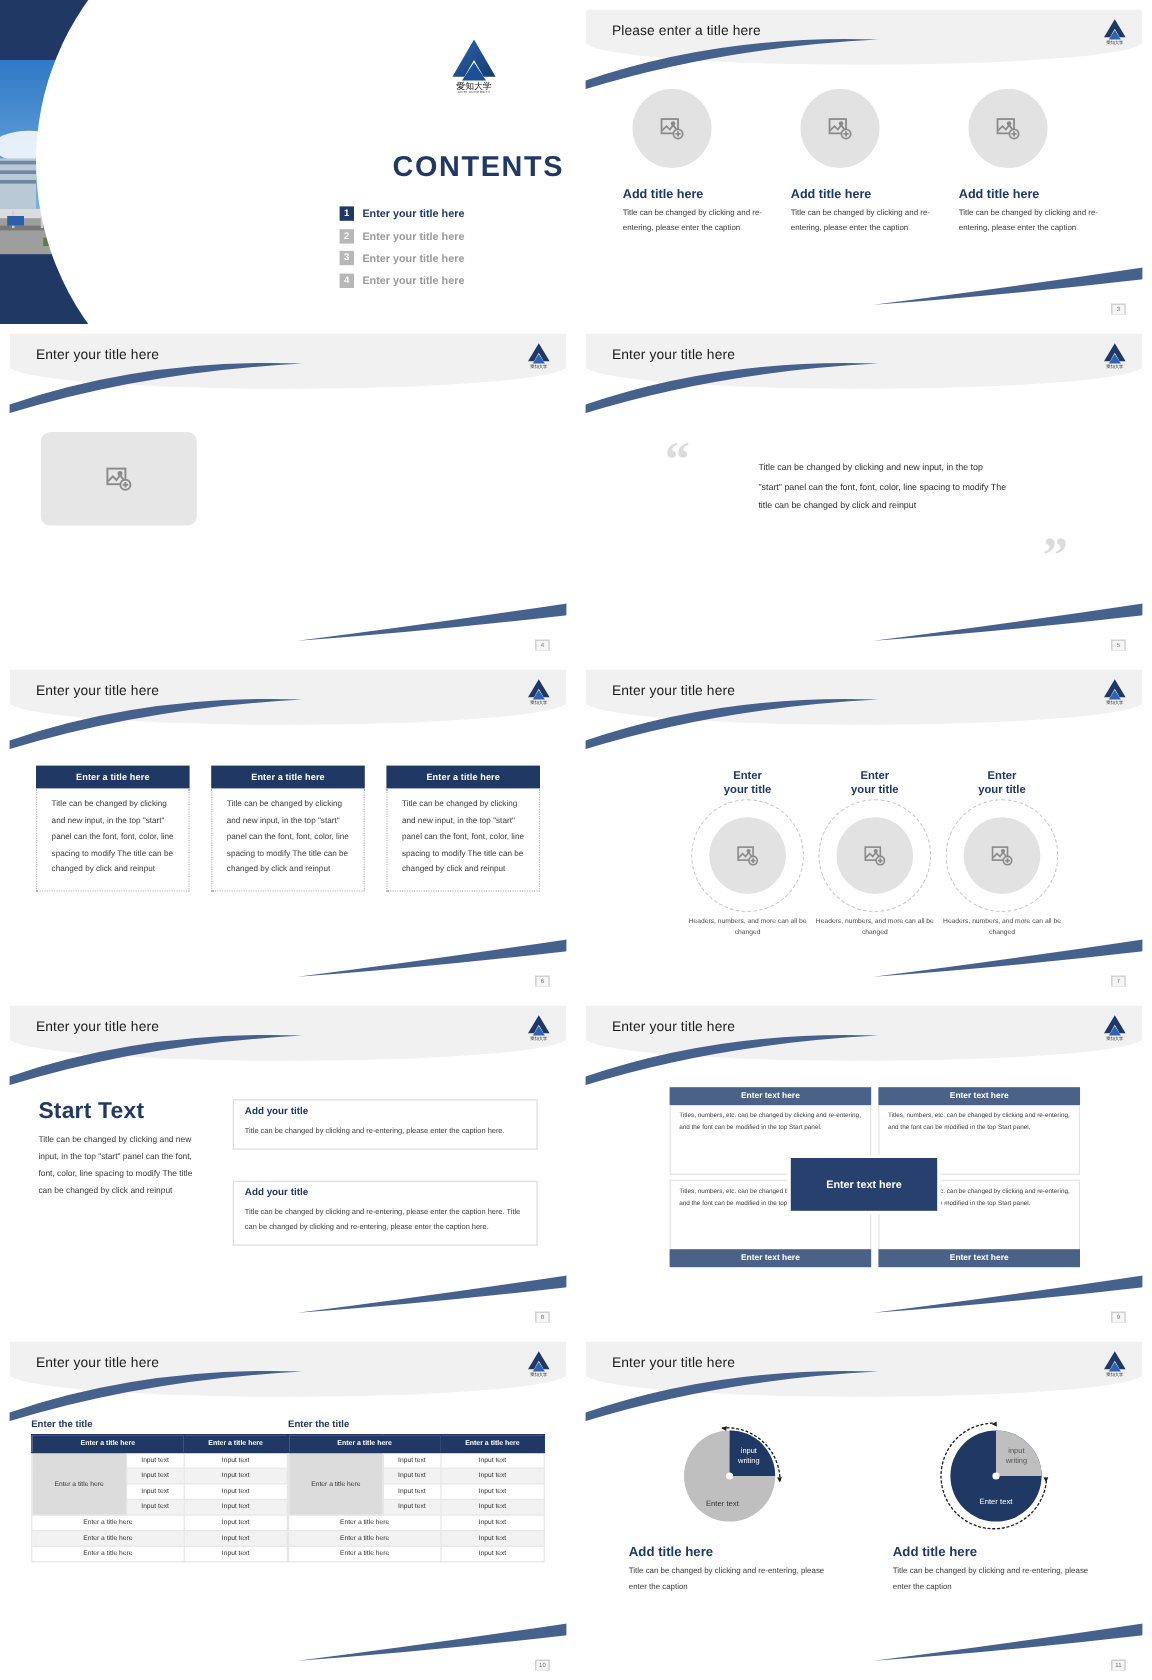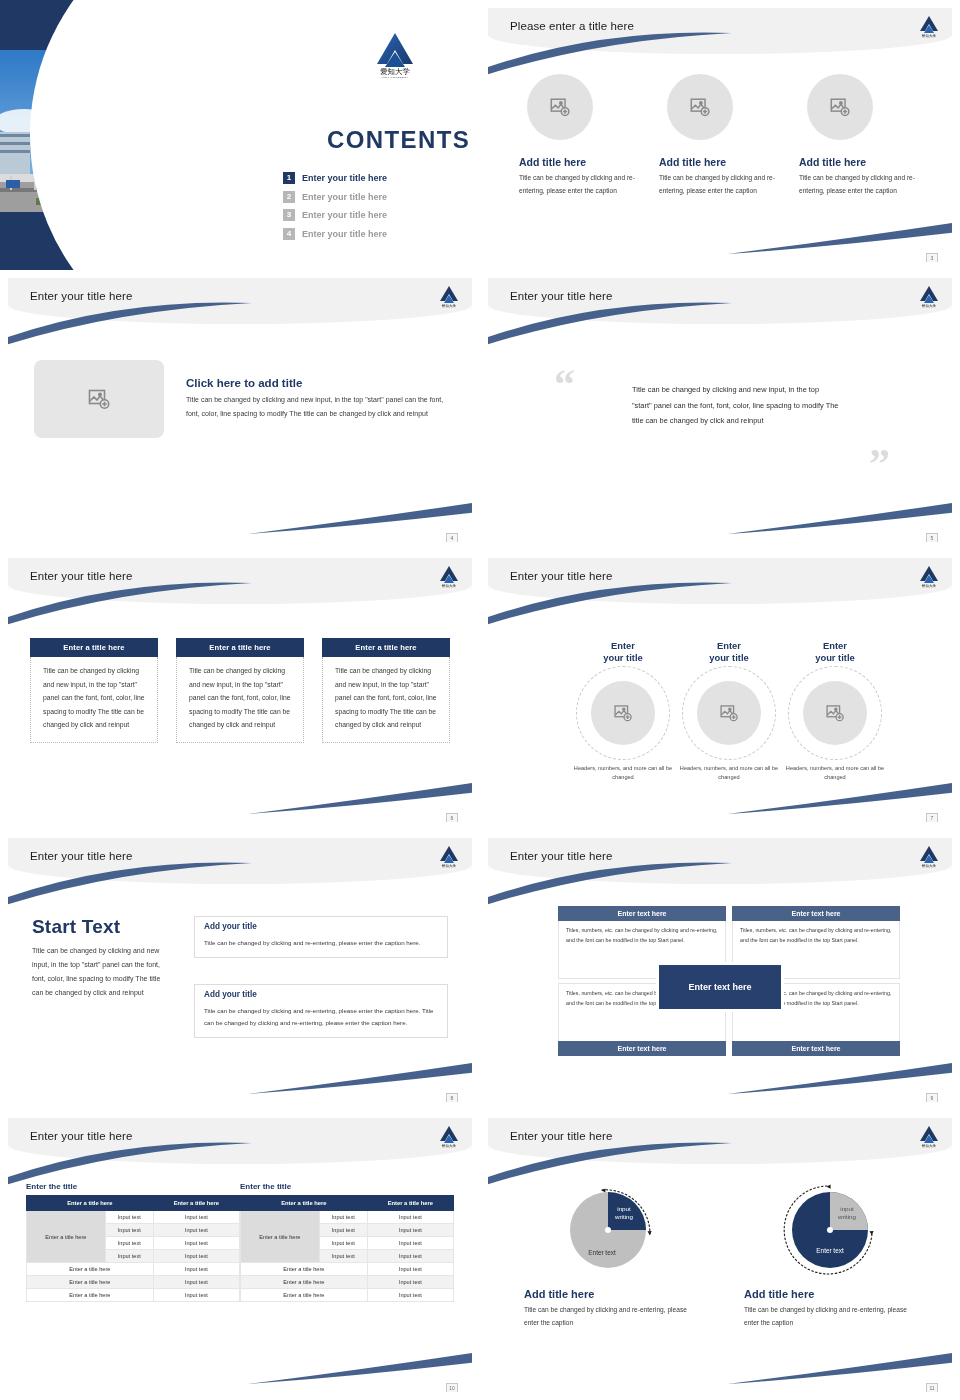--- a/index.html
+++ b/index.html
@@ -401,24 +401,20 @@
         <div class="s3-wrap">
           <div class="ph-rect s3-img">
             <svg width="24" height="24" viewBox="0 0 24 24" fill="none" stroke="#8a8a8a" stroke-width="1.6">
               <rect x="2.5" y="3.5" width="15" height="13"></rect>
               <path d="M3 14 l4-4 3 3 3-4 4 5"></path>
                 <circle cx="13" cy="7.5" r="1.3" fill="#8a8a8a"></circle>
               <circle cx="17.5" cy="17" r="4.2" fill="#e6e6e6"></circle>
                 <path d="M17.5 14.7v4.6M15.2 17h4.6"></path>
             </svg>
           </div>
-          <div>
-            <div class="s3-h">Click here to add title</div>
-            <div class="s3-p">Title can be changed by clicking and new input, in the top "start" panel can the font, font, color, line spacing to modify The title can be changed by click and reinput</div>
-          </div>
         </div>
       </div>
       <div class="pgnum">4</div>
     </div>
   </div>
 
   <div class="slide">
     <div class="pad">
       <div class="hdrband"></div>
       <div class="hdr-title">Enter your title here</div>

